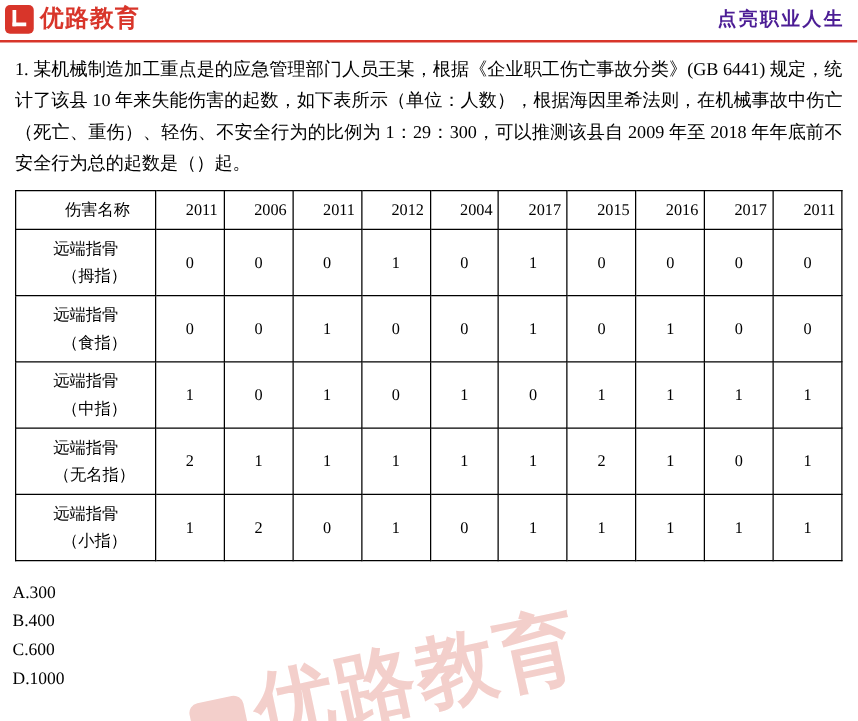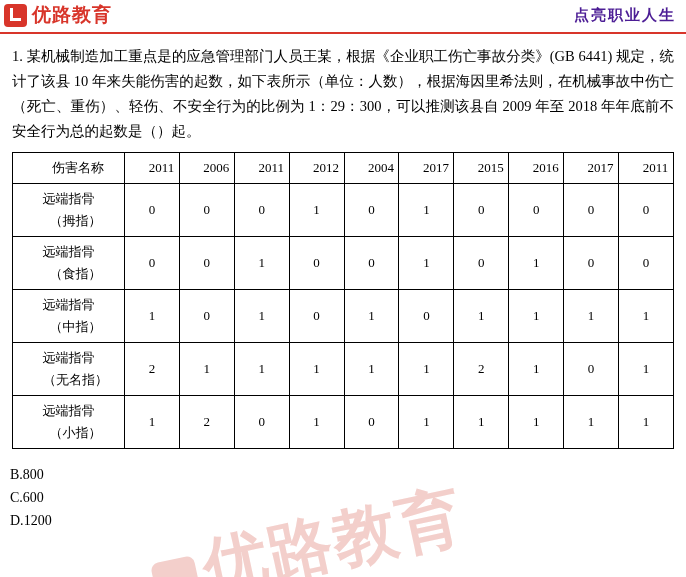--- a/index.html
+++ b/index.html
@@ -271,25 +271,28 @@
         <td>1</td>
         <td>1</td>
         <td>1</td>
       </tr>
     </tbody>
   </table>
 </div>
 
 <div class="options">
   <div class="option">
-    <span>B.</span><span>800</span>
+    <span>A.</span><span>300</span>
+  </div>
+  <div class="option">
+    <span>B.</span><span>400</span>
   </div>
   <div class="option">
     <span>C.</span><span>600</span>
   </div>
   <div class="option">
-    <span>D.</span><span>1200</span>
+    <span>D.</span><span>1000</span>
   </div>
 </div>
 
 <div class="watermark">
   <span class="wm-mark"></span><span>优路教育</span>
 </div>
 
 </body></html>

